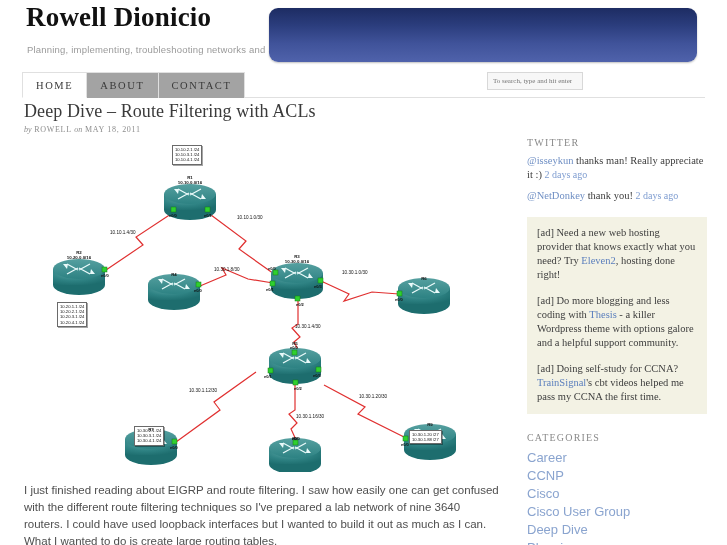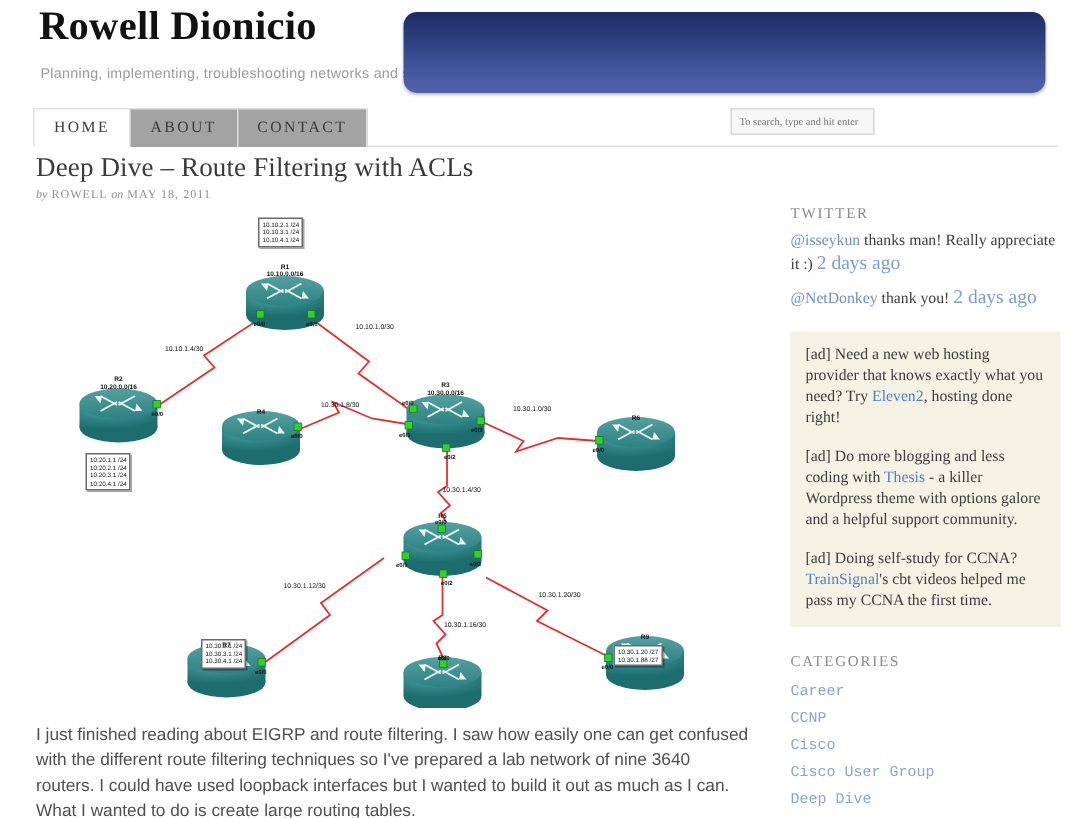--- a/index.html
+++ b/index.html
@@ -124,38 +124,38 @@
   .side-head {
     font-family:"Liberation Serif", serif;
     font-size:10px; letter-spacing:1.2px; color:#8a8a8a;
     text-transform:uppercase; margin-bottom:6px;
   }
   .tweet {
     font-family:"Liberation Serif", serif;
     font-size:10.5px; line-height:14px; color:#3d3d3d; margin-bottom:7px;
   }
   .tweet a.user { color:#6f8fc4; text-decoration:none; }
-  .tweet .ago { color:#7e9cd0; font-size:13px; }
+  .tweet .ago { color:#7e9cd0; font-size:10px; }
 
   .adbox {
     margin-top:14px;
     background:#f3f2e4;
     padding:9px 10px 10px 10px;
     font-family:"Liberation Serif", serif;
     font-size:10.5px; line-height:14px; color:#3d3d3d;
   }
   .adbox p { margin:0 0 12px 0; }
   .adbox p:last-child { margin-bottom:0; }
   .adbox a { color:#5b7fbd; }
 
   .cats { margin-top:18px; }
   .cats ul { list-style:none; margin:0; padding:0; }
   .cats li {
-    font-family:Liberation Mono, monospace;
-    font-size:10px; line-height:18px; color:#8aa4cf; cursor:pointer;
+    font-family:Liberation Sans, sans-serif;
+    font-size:13px; line-height:18px; color:#8aa4cf; cursor:pointer;
   }
 </style>
 </head>
 <body>
 
 <div id="page">
 
   <div id="header">
     <h1 class="site-title">Rowell Dionicio</h1>
     <div class="site-tagline">Planning, implementing, troubleshooting networks and systems</div>

